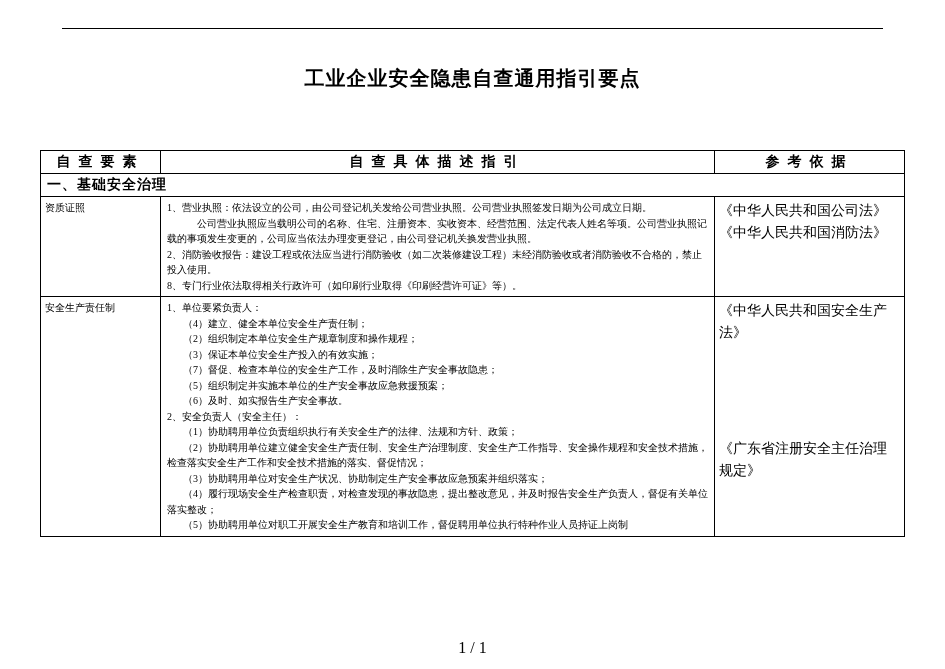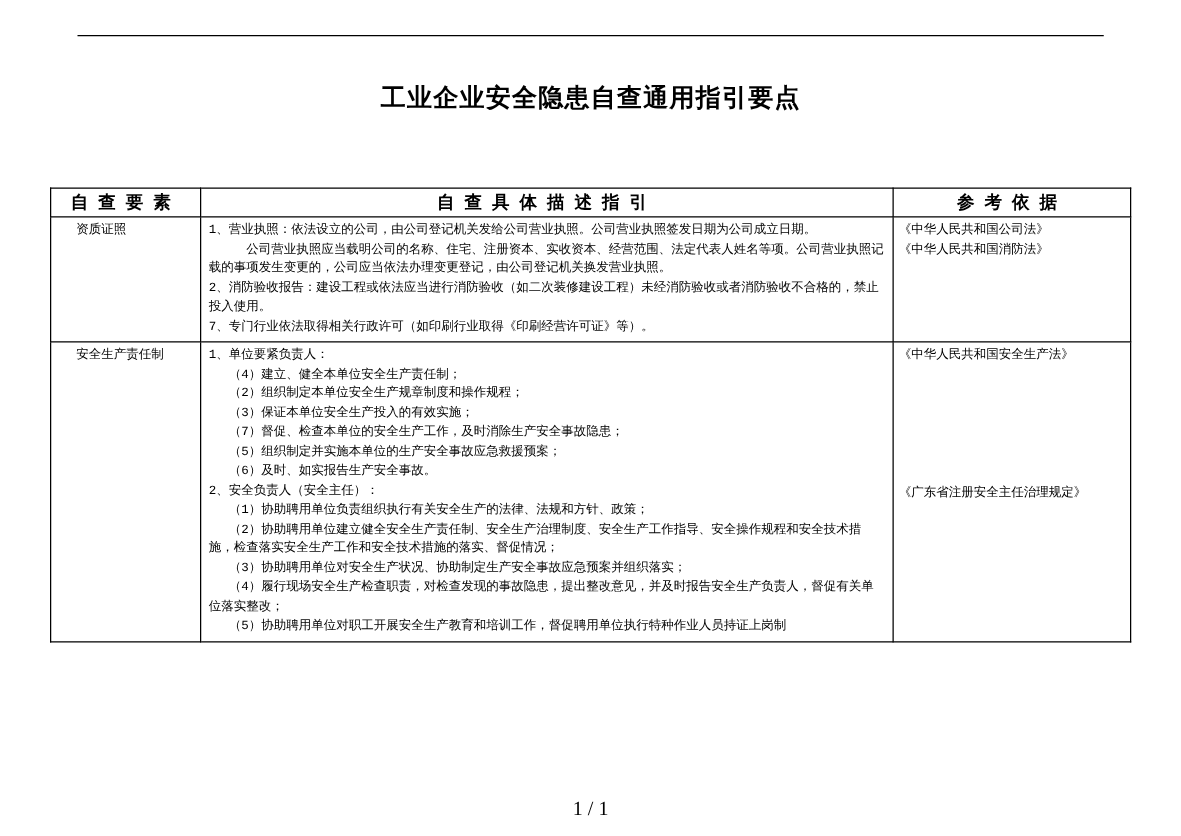--- a/index.html
+++ b/index.html
@@ -1,29 +1,29 @@
 <!DOCTYPE html>
 <html><head>
   <meta charset="utf-8">
   <style>
     * { box-sizing: border-box; margin: 0; padding: 0; }
     html, body { width: 945px; height: 669px; background: #fff; font-family: "SimSun", "宋体", serif; color: #000; }
     .page { width: 945px; height: 669px; position: relative; padding: 10px 40px 0 40px; }
     .toprule { border: none; border-top: 1px solid #000; margin: 18px 22px 0 22px; }
     .title { text-align: center; font-size: 20px; font-weight: 700; letter-spacing: 1px; margin-top: 36px; margin-bottom: 58px; }
     table { border-collapse: collapse; width: 100%; table-layout: fixed; }
-    td, th { border: 1px solid #000; vertical-align: top; font-family: Liberation Mono, monospace; }
+    td, th { border: 1px solid #000; vertical-align: top; }
     .thead td { font-size: 14px; font-weight: 700; text-align: center; letter-spacing: 8px; padding: 2px 0; }
     .section td { font-size: 14px; font-weight: 700; letter-spacing: 1px; padding: 2px 6px; }
     .col-a { width: 120px; }
     .col-b { width: auto; }
     .col-c { width: 190px; }
-    .label { font-size: 10px; font-weight: 400; padding: 3px 20px; line-height: 1.5; }
+    .label { font-size: 10px; font-weight: 400; padding: 3px 4px; line-height: 1.5; }
     .desc  { font-size: 10px;  font-weight: 400; padding: 3px 6px; line-height: 1.55; margin-left: 32px; }
-    .ref   { font-size: 10px;  font-weight: 400; padding: 3px 4px; line-height: 1.55; }
+    .ref   { font-size: 14px;  font-weight: 400; padding: 3px 4px; line-height: 1.55; }
     .footer { position: absolute; bottom: 12px; left: 0; width: 100%; text-align: center; font-size: 16px; }
     .indent1 { text-indent: 1.6em; display: block; }
     .indent2 { text-indent: 3em;  display: block; }
     .line { display: block; }
   </style>
 </head>
 <body>
 
 <div class="page">
   <hr class="toprule">
@@ -36,28 +36,31 @@
         <col class="col-c">
     </colgroup>
 
     <tbody>
         <tr class="thead">
       <td>自查要素</td>
       <td>自查具体描述指引</td>
       <td>参考依据</td>
     </tr>
 
+    <tr class="section">
+      <td colspan="3">一、基础安全治理</td>
+    </tr>
 
     <tr>
       <td class="label">资质证照</td>
       <td class="desc">
         <span class="line">1、营业执照：依法设立的公司，由公司登记机关发给公司营业执照。公司营业执照签发日期为公司成立日期。</span>
         <span class="indent2">公司营业执照应当载明公司的名称、住宅、注册资本、实收资本、经营范围、法定代表人姓名等项。公司营业执照记载的事项发生变更的，公司应当依法办理变更登记，由公司登记机关换发营业执照。</span>
         <span class="line">2、消防验收报告：建设工程或依法应当进行消防验收（如二次装修建设工程）未经消防验收或者消防验收不合格的，禁止投入使用。</span>
-        <span class="line">7、专门行业依法取得相关行政许可（如印刷行业取得《印刷经营许可证》等）。</span>
+        <span class="line">8、专门行业依法取得相关行政许可（如印刷行业取得《印刷经营许可证》等）。</span>
       </td>
       <td class="ref">
         <span class="line">《中华人民共和国公司法》</span>
         <span class="line">《中华人民共和国消防法》</span>
       </td>
     </tr>
 
 
     <tr>
       <td class="label">安全生产责任制</td>

